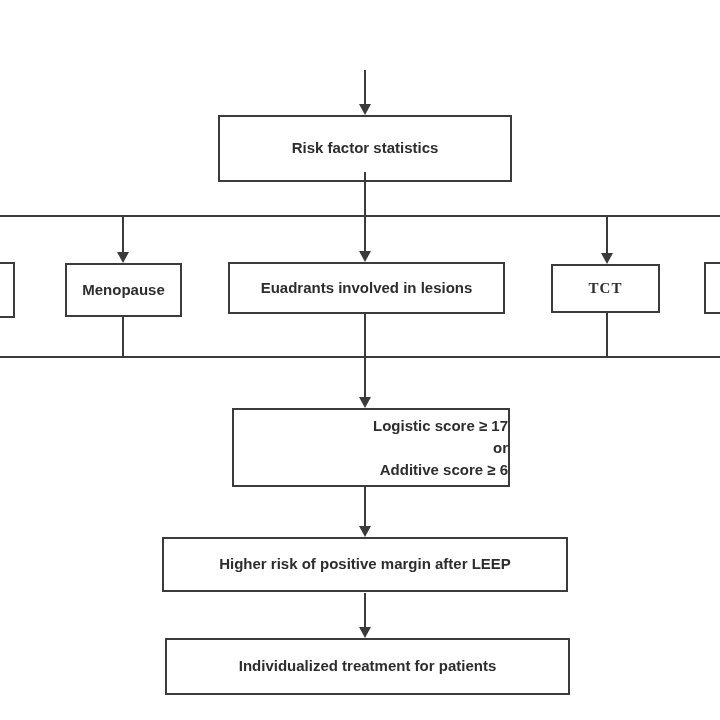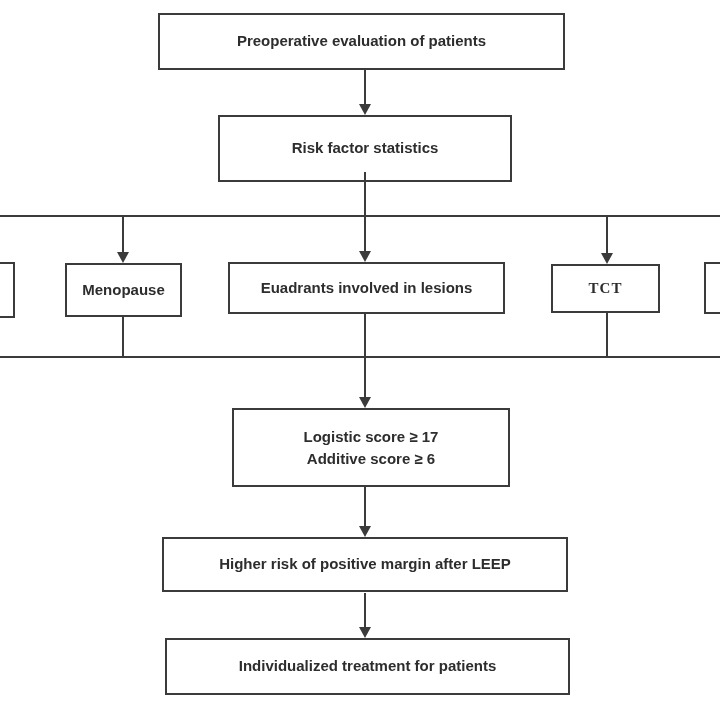--- a/index.html
+++ b/index.html
@@ -24,21 +24,21 @@
     align-items: center;
     justify-content: center;
     text-align: center;
     font-weight: bold;
     font-size: 15px;
     color: #2d2d2d;
     line-height: 1.25;
   }
   .box.tct-box { letter-spacing: 1px; font-family: Liberation Serif, serif; }
   .score-lines { width: 100%; }
-  .score-lines div { line-height: 22px; }
+  .score-lines div { line-height: 22px; text-align: right; }
   .vline {
     position: absolute;
     width: 2px;
     background: #3b3b3b;
   }
   .hline {
     position: absolute;
     height: 2px;
     background: #3b3b3b;
   }
@@ -49,23 +49,20 @@
     border-left: 6px solid transparent;
     border-right: 6px solid transparent;
     border-top: 11px solid #3b3b3b;
   }
 </style>
 </head>
 <body>
 
 <div id="canvas">
 
-  <div class="box" style="left:158px; top:13px; width:407px; height:57px;">
-    <span>Preoperative evaluation of patients</span>
-  </div>
 
   <div class="vline" style="left:364px; top:70px; height:35px;"></div>
   <div class="arrow-down" style="left:359px; top:104px;"></div>
 
   <div class="box" style="left:218px; top:115px; width:294px; height:67px;">
     <span>Risk factor statistics</span>
   </div>
 
   <div class="vline" style="left:364px; top:172px; height:45px;"></div>
 
@@ -105,20 +102,21 @@
   <div class="vline" style="left:606px; top:313px; height:43px;"></div>
 
   <div class="hline" style="left:0px; top:356px; width:720px;"></div>
 
   <div class="vline" style="left:364px; top:358px; height:39px;"></div>
   <div class="arrow-down" style="left:359px; top:397px;"></div>
 
   <div class="box" style="left:232px; top:408px; width:278px; height:79px;">
     <div class="score-lines">
       <div>Logistic score ≥ 17</div>
+      <div>or</div>
       <div>Additive score ≥ 6</div>
     </div>
   </div>
 
   <div class="vline" style="left:364px; top:487px; height:39px;"></div>
   <div class="arrow-down" style="left:359px; top:526px;"></div>
 
   <div class="box" style="left:162px; top:537px; width:406px; height:55px;">
     <span>Higher risk of positive margin after LEEP</span>
   </div>

